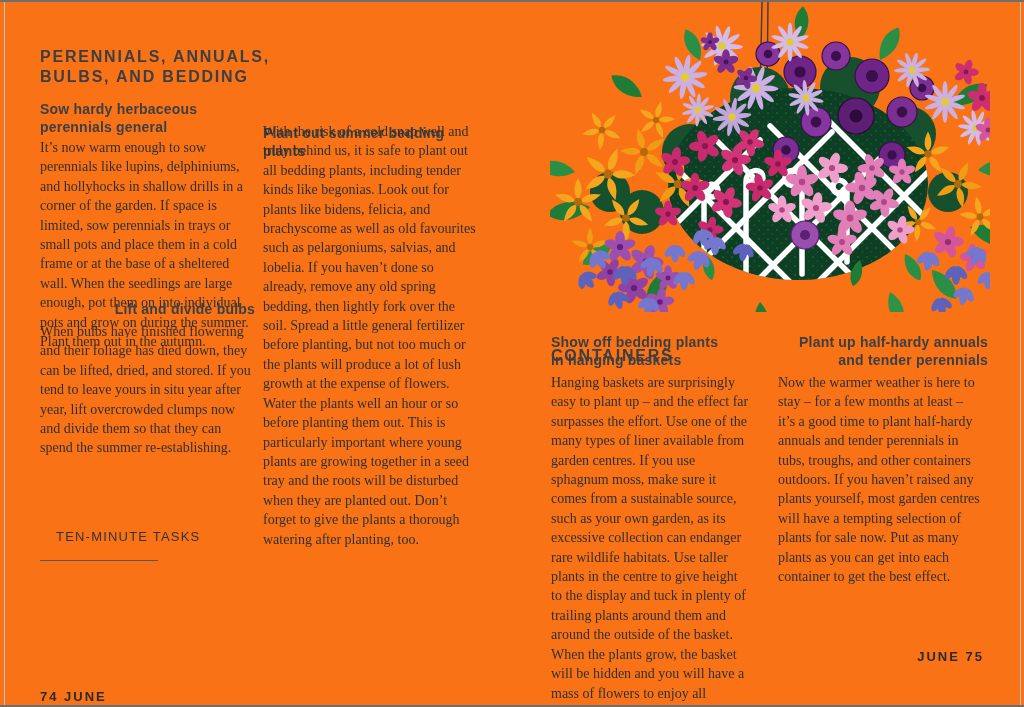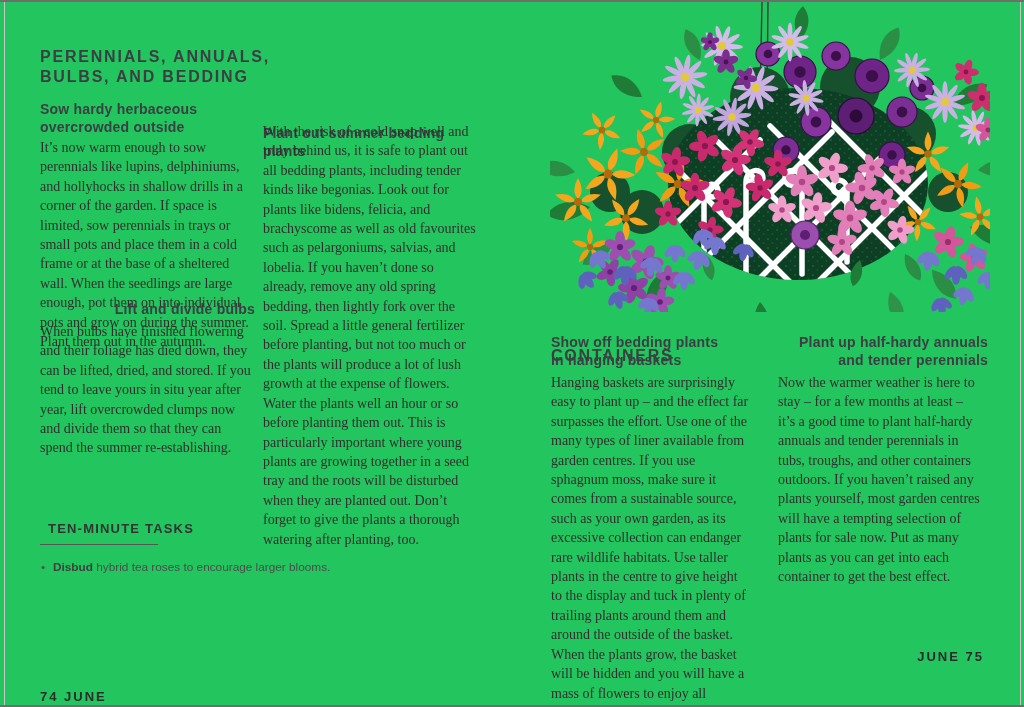--- a/index.html
+++ b/index.html
@@ -1,38 +1,38 @@
 <!DOCTYPE html>
 <html><head>
 <meta charset="utf-8">
 <style>
   html,body{margin:0;padding:0;background:#fff;}
   .spread{
-    position:relative;width:1024px;height:707px;background:#22c55e;overflow:hidden;
+    position:relative;width:1024px;height:707px;background:#f97316;overflow:hidden;
     box-sizing:border-box;border-top:2px solid #6e6e6e;border-bottom:2px solid #6e6e6e;
     font-family:"Liberation Sans",sans-serif;
   }
   .edge{position:absolute;top:0;bottom:0;width:1px;background:#c6c6c6;}
   .edge-left{left:4px;}
   .edge-right{right:3px;}
   .abs{position:absolute;}
   .section-title{
     font-family:"Liberation Sans",sans-serif;font-size:16px;font-weight:600;
     letter-spacing:1.8px;line-height:19.5px;color:#3b3f43;white-space:pre-line;margin:0;
   }
   .subhead{
     font-family:"Liberation Sans",sans-serif;font-size:14px;font-weight:700;
     letter-spacing:.2px;line-height:17.5px;color:#3b3f43;white-space:pre-line;margin:0;
   }
   .body-text{
     font-family:"Liberation Serif","DejaVu Serif",serif;font-size:14px;
     line-height:19.4px;color:#302f2d;margin:0;text-align:left;
   }
   .tasks-title{
-    font-size:13px;font-weight:700;letter-spacing:1.2px;color:#333;margin:8px;
+    font-size:13px;font-weight:400;letter-spacing:1.2px;color:#333;margin:16px;
   }
   .tasks-rule{width:118px;height:1px;background:#555;margin-top:7px;}
   .tasks-list{list-style:none;margin:14px 0 0 0;padding:0;}
   .tasks-list li{
     position:relative;padding-left:13px;font-size:11.8px;line-height:16.5px;
     color:#4c4c4c;margin-bottom:5px;
   }
   .tasks-list li::before{content:"\2022";position:absolute;left:1px;top:0;color:#4c4c4c;}
   .tasks-list .lead{font-weight:700;color:#3f3f3f;}
   .folio{
@@ -46,34 +46,33 @@
 
 <div class="spread">
   <div class="edge edge-left"></div>
   <div class="edge edge-right"></div>
 
   <section>
     <h1 class="abs section-title" style="left:40px;top:45px;">PERENNIALS, ANNUALS,
 BULBS, AND BEDDING</h1>
 
     <h2 class="abs subhead" style="left:40px;top:99px;width:215px;">Sow hardy herbaceous
-overcrowded outside</h2>
+perennials general</h2>
     <p class="abs body-text" style="left:40px;top:136px;width:214px;">It’s now warm enough to sow perennials like lupins, delphiniums, and hollyhocks in shallow drills in a corner of the garden. If space is limited, sow perennials in trays or small pots and place them in a cold frame or at the base of a sheltered wall. When the seedlings are large enough, pot them on into individual pots and grow on during the summer. Plant them out in the autumn.</p>
 
     <h2 class="abs subhead" style="left:40px;top:299px;width:215px;text-align:right;">Lift and divide bulbs</h2>
     <p class="abs body-text" style="left:40px;top:320px;width:214px;">When bulbs have finished flowering and their foliage has died down, they can be lifted, dried, and stored. If you tend to leave yours in situ year after year, lift overcrowded clumps now and divide them so that they can spend the summer re-establishing.</p>
 
     <h2 class="abs subhead" style="left:263px;top:99px;width:216px;margin-top:24px;">Plant out summer bedding plants</h2>
     <p class="abs body-text" style="left:263px;top:120px;width:215px;">With the risk of a cold snap well and truly behind us, it is safe to plant out all bedding plants, including tender kinds like begonias. Look out for plants like bidens, felicia, and brachyscome as well as old favourites such as pelargoniums, salvias, and lobelia. If you haven’t done so already, remove any old spring bedding, then lightly fork over the soil. Spread a little general fertilizer before planting, but not too much or the plants will produce a lot of lush growth at the expense of flowers. Water the plants well an hour or so before planting them out. This is particularly important where young plants are growing together in a seed tray and the roots will be disturbed when they are planted out. Don’t forget to give the plants a thorough watering after planting, too.</p>
 
     <div class="abs" style="left:40px;top:511px;width:332px;">
       <h3 class="tasks-title">TEN-MINUTE TASKS</h3>
       <div class="tasks-rule"></div>
       <ul class="tasks-list">
-        <li><span class="lead">Disbud</span><span> hybrid tea roses to encourage larger blooms.</span></li>
       </ul>
     </div>
 
     <div class="abs folio" style="left:40px;top:643px;margin-top:44px;">74 JUNE</div>
   </section>
 
   <section>
 
     <svg id="basket-art" class="abs" style="left:550px;top:0;" width="440" height="310" viewBox="0 0 440 310" xmlns="http://www.w3.org/2000/svg" xmlns:xlink="http://www.w3.org/1999/xlink">
       <defs>

